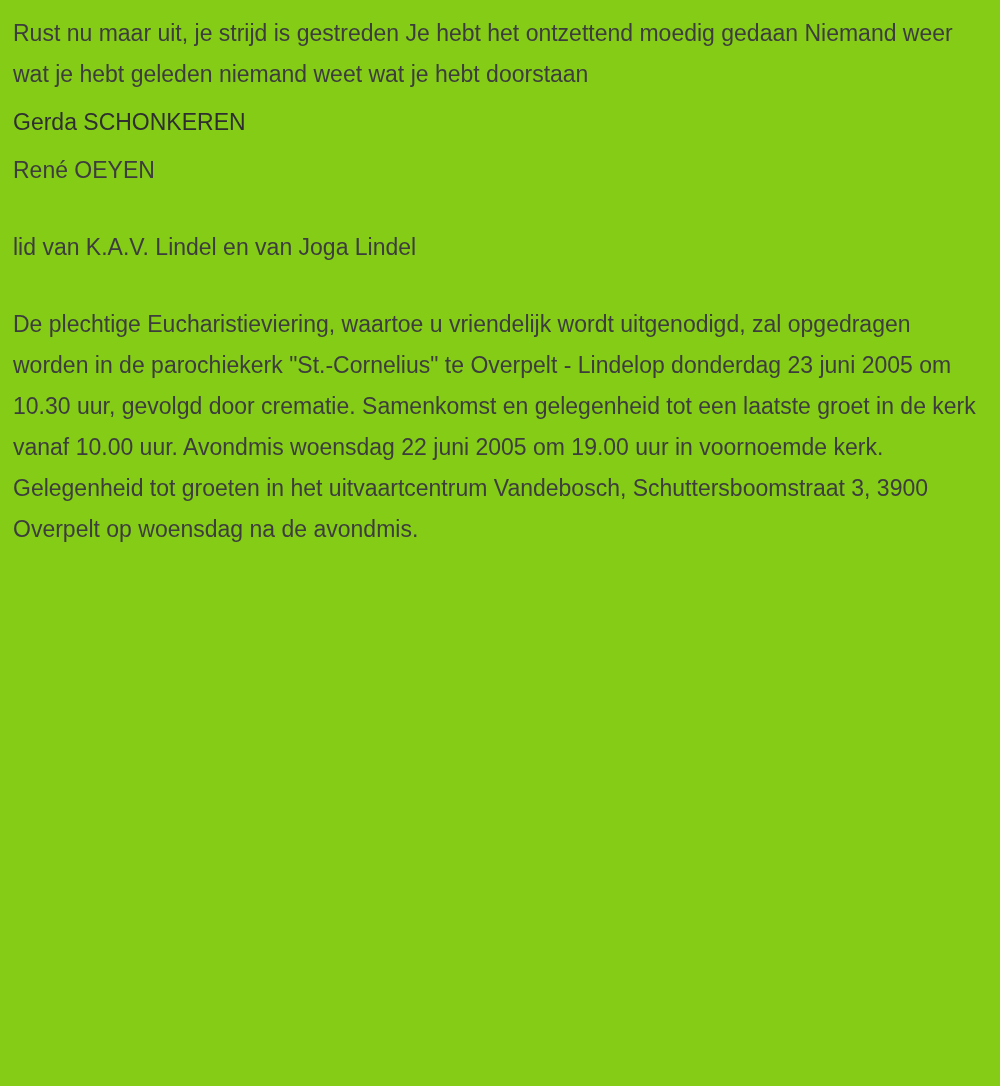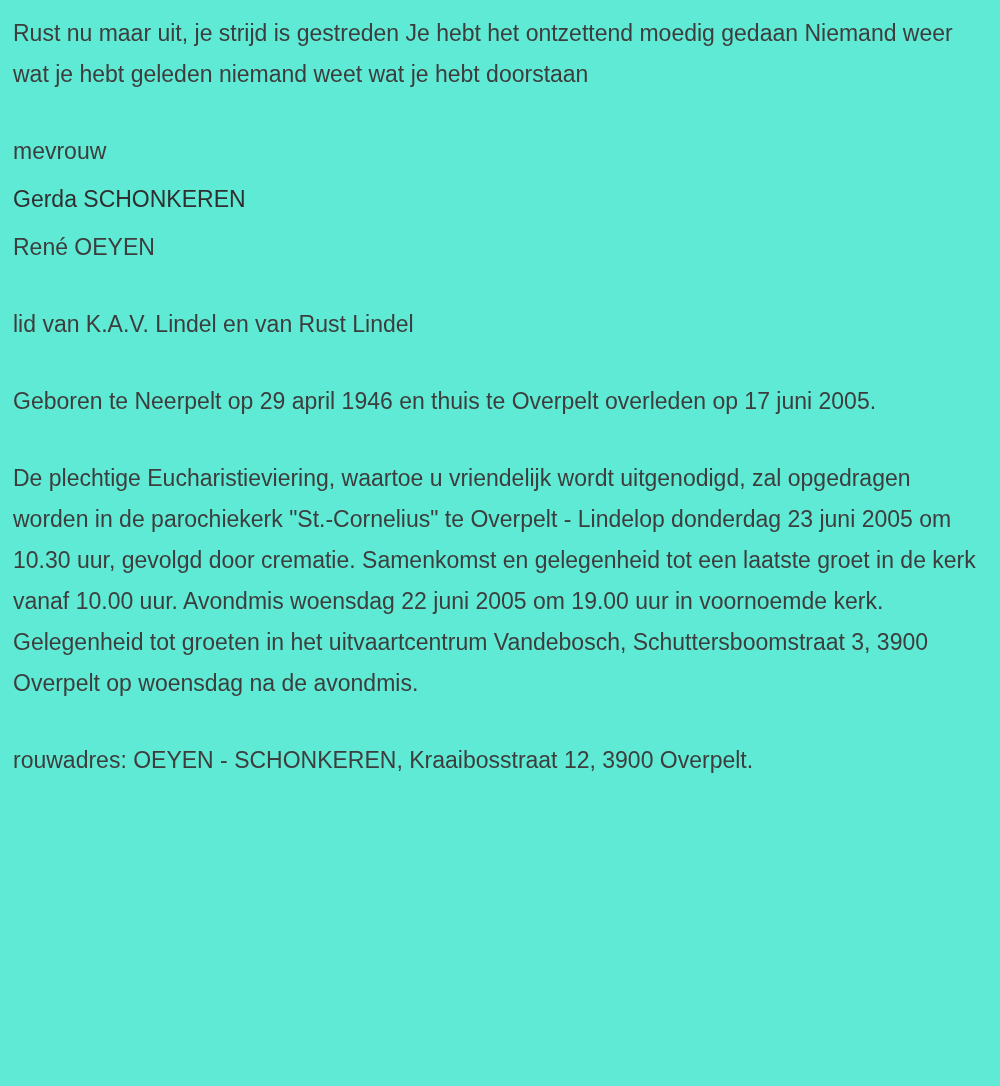--- a/index.html
+++ b/index.html
@@ -9,21 +9,21 @@
   }
   .doc {
     width: 1000px;
     min-height: 1086px;
     box-sizing: border-box;
     padding: 13px 14px 11px 13px;
     font-family: "Liberation Sans", sans-serif;
     font-size: 23px;
     line-height: 41px;
     color: #3d3d3d;
-    background: #5eead4;
+    background: #84cc16;
   }
   .doc p {
     margin: 0;
     padding: 0;
   }
   .gap {
     margin-top: 36px !important;
   }
   .small-gap {
     margin-top: 7px !important;
@@ -33,29 +33,26 @@
     color: #2f2f2f;
   }
 </style>
 </head>
 <body>
 
 <div class="doc">
 
   <p>Rust nu maar uit, je strijd is gestreden Je hebt het ontzettend moedig gedaan Niemand weer wat je hebt geleden niemand weet wat je hebt doorstaan</p>
 
-  <p class="gap">mevrouw</p>
 
   <p class="small-gap bold">Gerda SCHONKEREN</p>
 
 
   <p class="small-gap">René OEYEN</p>
 
-  <p class="gap">lid van K.A.V. Lindel en van Rust Lindel</p>
+  <p class="gap">lid van K.A.V. Lindel en van Joga Lindel</p>
 
-  <p class="gap">Geboren te Neerpelt op 29 april 1946 en thuis te Overpelt overleden op 17 juni 2005.</p>
 
   <p class="gap">De plechtige Eucharistieviering, waartoe u vriendelijk wordt uitgenodigd, zal opgedragen worden in de parochiekerk "St.-Cornelius" te Overpelt - Lindelop donderdag 23 juni 2005 om 10.30 uur, gevolgd door crematie. Samenkomst en gelegenheid tot een laatste groet in de kerk vanaf 10.00 uur. Avondmis woensdag 22 juni 2005 om 19.00 uur in voornoemde kerk. Gelegenheid tot groeten in het uitvaartcentrum Vandebosch, Schuttersboomstraat 3, 3900 Overpelt op woensdag na de avondmis.</p>
 
-  <p class="gap">rouwadres: OEYEN - SCHONKEREN, Kraaibosstraat 12, 3900 Overpelt.</p>
 
 
 </div>
 
 </body></html>

